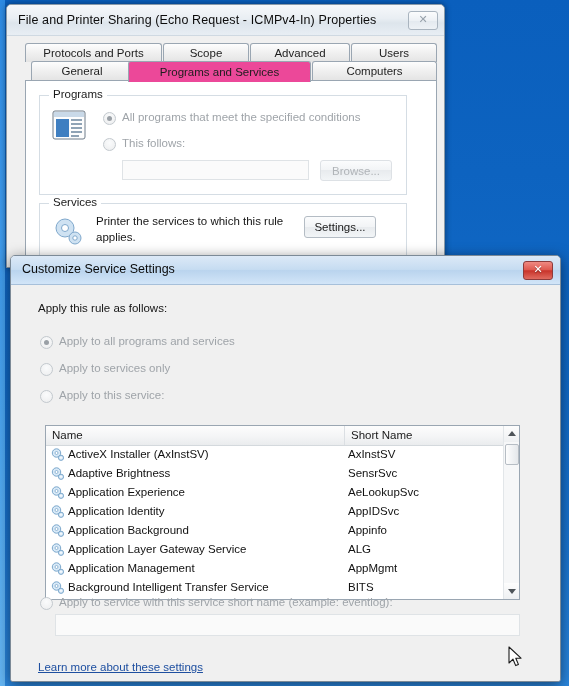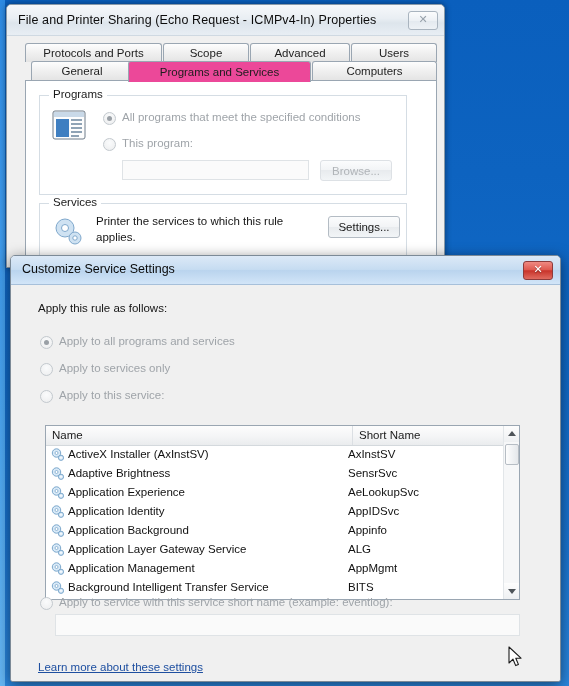--- a/index.html
+++ b/index.html
@@ -405,21 +405,21 @@
               <rect x="19" y="21" width="11" height="2"></rect>
               <rect x="19" y="25" width="8" height="2"></rect>
             </g>
           </svg>
         </span>
 
         <span class="radio checked" style="left:63px;top:16px;"></span>
         <span class="dimtext" style="left:82px;top:15px;">All programs that meet the specified conditions</span>
 
         <span class="radio" style="left:63px;top:42px;"></span>
-        <span class="dimtext" style="left:82px;top:41px;">This program:</span>
+        <span class="dimtext" style="left:82px;top:41px;">This follows:</span>
 
         <span class="tbox" style="left:82px;top:64px;width:187px;height:20px;" title=""></span>
         <span class="btn dim" style="left:280px;top:64px;width:72px;height:21px;line-height:20px;">Browse...</span>
       </div>
 
       <div class="groupbox" style="left:13px;top:122px;width:368px;height:62px;">
         <span class="grouplabel">Services</span>
 
         <span style="position:absolute;left:12px;top:12px;">
           <svg class="icon-svg" width="32" height="30" viewBox="0 0 32 30">
@@ -427,21 +427,21 @@
               <circle cx="13" cy="12" r="9"></circle>
               <circle cx="13" cy="12" r="3.5" fill="#ffffff"></circle>
               <circle cx="23" cy="22" r="6"></circle>
               <circle cx="23" cy="22" r="2.2" fill="#ffffff"></circle>
             </g>
           </svg>
         </span>
 
         <span class="normtext" style="left:56px;top:11px;">Printer the services to which this rule</span>
         <span class="normtext" style="left:56px;top:27px;">applies.</span>
-        <span class="btn" style="left:288px;top:12px;width:72px;height:22px;line-height:21px;">Settings...</span>
+        <span class="btn" style="left:264px;top:12px;width:72px;height:22px;line-height:21px;">Settings...</span>
       </div>
     </div>
   </div>
 
   <div id="svc-dialog">
     <div id="svc-titlebar"></div>
     <div id="svc-title">Customize Service Settings</div>
     <div id="svc-close">✕</div>
 
     <div id="svc-body">
@@ -453,21 +453,21 @@
 
       <span class="radio" style="left:29px;top:71px;"></span>
       <span class="dimtext" style="left:48px;top:70px;">Apply to services only</span>
 
       <span class="radio" style="left:29px;top:98px;"></span>
       <span class="dimtext" style="left:48px;top:97px;">Apply to this service:</span>
 
       <div id="svc-list">
         <div id="list-header">
           <div class="hcell" style="left:0px;width:302px;">Name</div>
-          <div class="hcell sep" style="left:306px;width:157px;">Short Name</div>
+          <div class="hcell sep" style="left:298px;width:157px;">Short Name</div>
         </div>
 
         <div id="list-rows">
             <div class="row">
               <span class="ico">
                 <svg class="icon-svg" width="13" height="13" viewBox="0 0 13 13">
                   <circle cx="5.5" cy="5" r="4.2" fill="#d8e9f7" stroke="#6f9fc6" stroke-width="0.9"></circle>
                   <circle cx="5.5" cy="5" r="1.5" fill="#ffffff" stroke="#6f9fc6" stroke-width="0.7"></circle>
                   <circle cx="10" cy="9.8" r="2.6" fill="#d8e9f7" stroke="#6f9fc6" stroke-width="0.9"></circle>
                   <circle cx="10" cy="9.8" r="0.9" fill="#ffffff"></circle>

